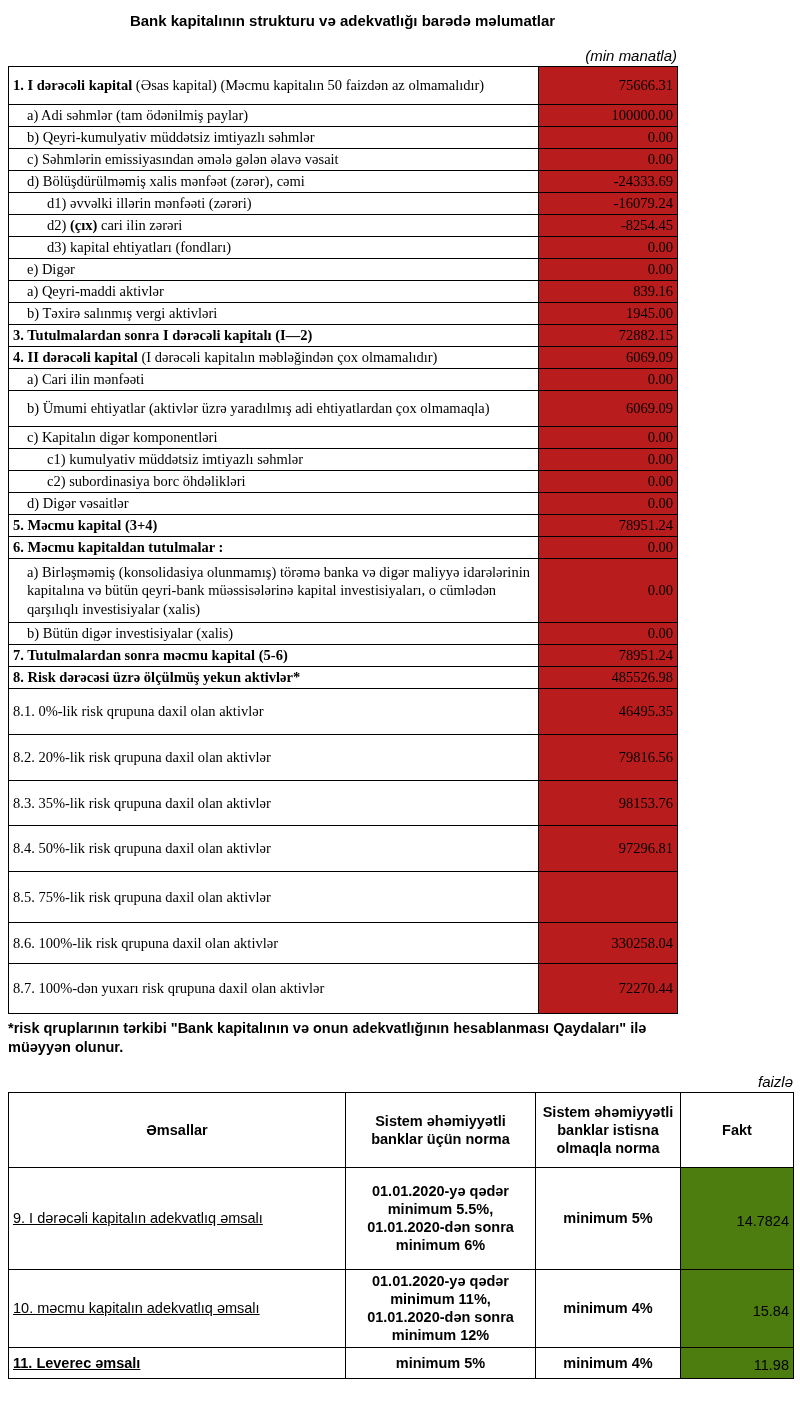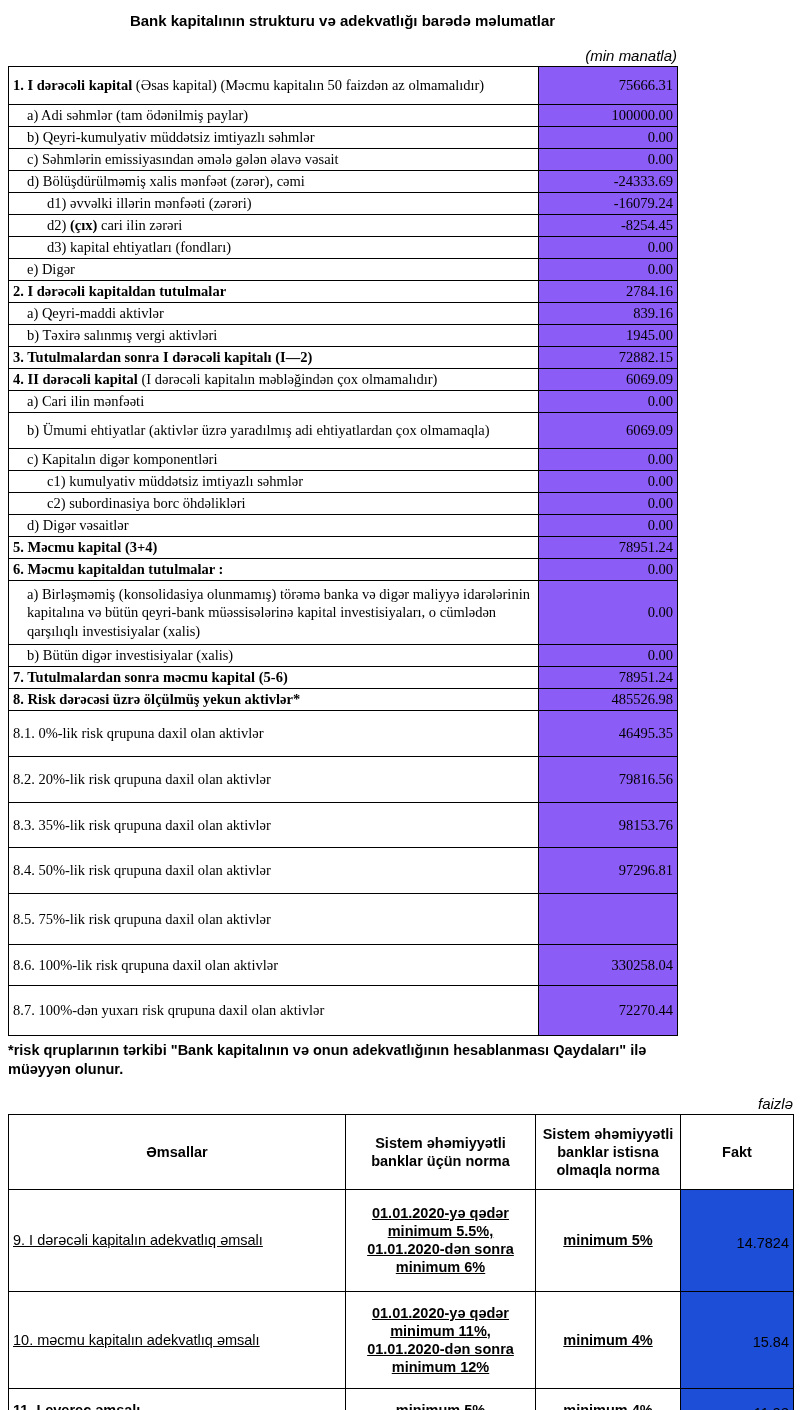--- a/index.html
+++ b/index.html
@@ -27,21 +27,21 @@
   }
 
   table { border-collapse: collapse; table-layout: fixed; }
   td, th { border: 1px solid #000; vertical-align: middle; line-height: 1.25; overflow: hidden; }
 
   .capital-table { width: 669px; margin-left: 8px; font-family: Liberation Serif, serif; }
   .capital-table .lbl { padding: 1px 4px 1px 4px; text-align: left; }
   .capital-table .lbl.ind1 { padding-left: 18px; }
   .capital-table .lbl.ind2 { padding-left: 38px; }
   .capital-table .val {
-    background: #8b5cf6;
+    background: #b91c1c;
     text-align: right;
     padding: 1px 4px 1px 2px;
   }
   .b { font-weight: bold; }
 
   .footnote {
     max-width: 700px;
     margin: 5px 0 0 8px;
     font-weight: bold;
     line-height: 1.3;
@@ -55,23 +55,23 @@
   }
 
   .ratio-table { width: 785px; margin-left: 8px; }
   .ratio-table th {
     font-weight: bold;
     text-align: center;
     padding: 2px 4px;
     background: #ffffff;
   }
   .ratio-table .rlbl { padding: 6px 4px; text-align: left; text-decoration: underline; }
-  .ratio-table .norm { font-weight: bold; text-align: center; padding: 12px 4px; text-decoration: underline; }
+  .ratio-table .norm { font-weight: bold; text-align: center; padding: 2px 4px; }
   .ratio-table .fact {
-    background: #1d4ed8;
+    background: #4d7c0f;
     text-align: right;
     padding: 7px 4px 2px 2px;
   }
 </style>
 </head>
 <body>
 
 <div class="page">
 
   <div class="title">Bank kapitalının strukturu və adekvatlığı barədə məlumatlar</div>
@@ -112,24 +112,20 @@
           <td class="lbl ind2"><span>d2) </span><span class="b">(çıx)</span><span> cari ilin zərəri</span></td>
           <td class="val">-8254.45</td>
         </tr>
         <tr style="height: 22px;">
           <td class="lbl ind2"><span>d3) kapital ehtiyatları  (fondları)</span></td>
           <td class="val">0.00</td>
         </tr>
         <tr style="height: 22px;">
           <td class="lbl ind1"><span>e) Digər</span></td>
           <td class="val">0.00</td>
-        </tr>
-        <tr style="height: 22px;">
-          <td class="lbl ind0"><span class="b">2. I dərəcəli kapitaldan  tutulmalar</span></td>
-          <td class="val">2784.16</td>
         </tr>
         <tr style="height: 22px;">
           <td class="lbl ind1"><span>a) Qeyri-maddi aktivlər</span></td>
           <td class="val">839.16</td>
         </tr>
         <tr style="height: 22px;">
           <td class="lbl ind1"><span>b) Təxirə salınmış vergi aktivləri</span></td>
           <td class="val">1945.00</td>
         </tr>
         <tr style="height: 22px;">

